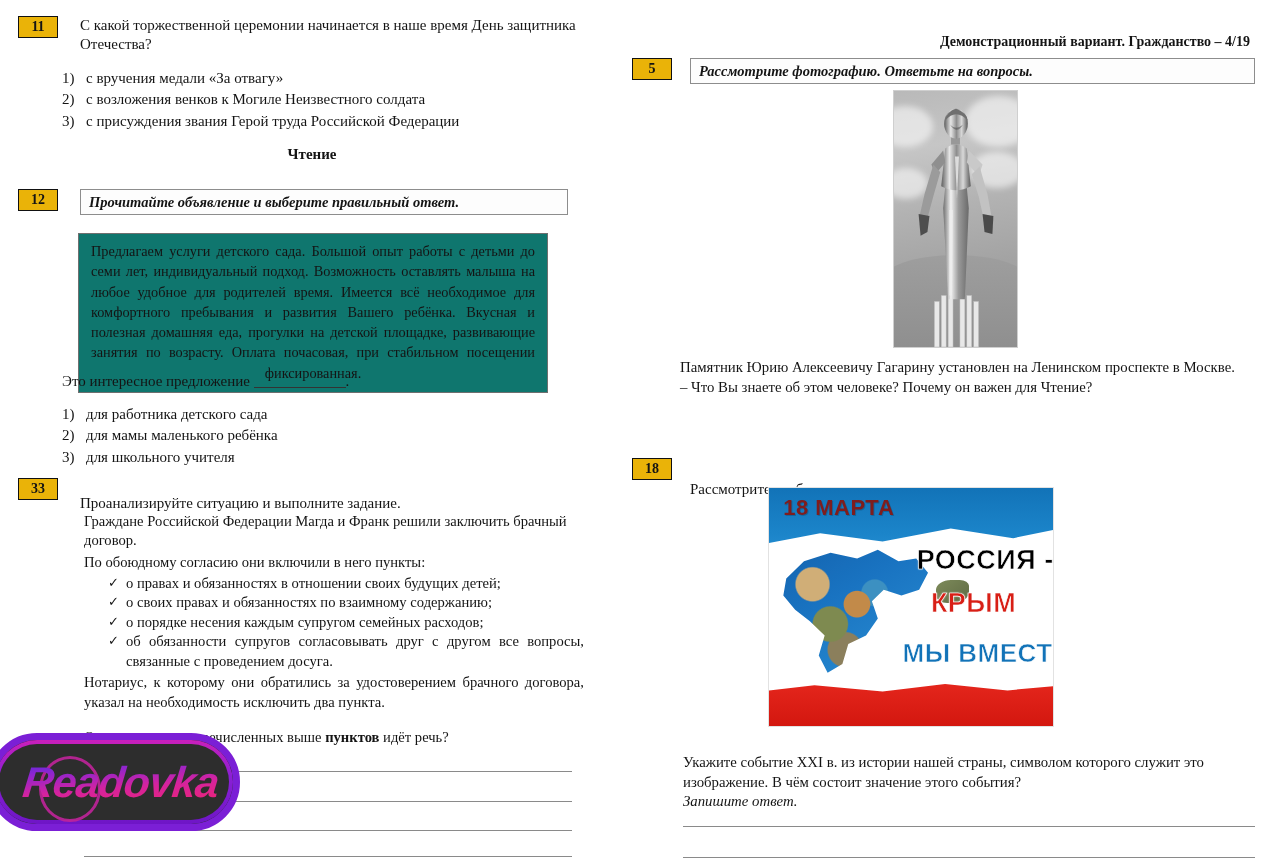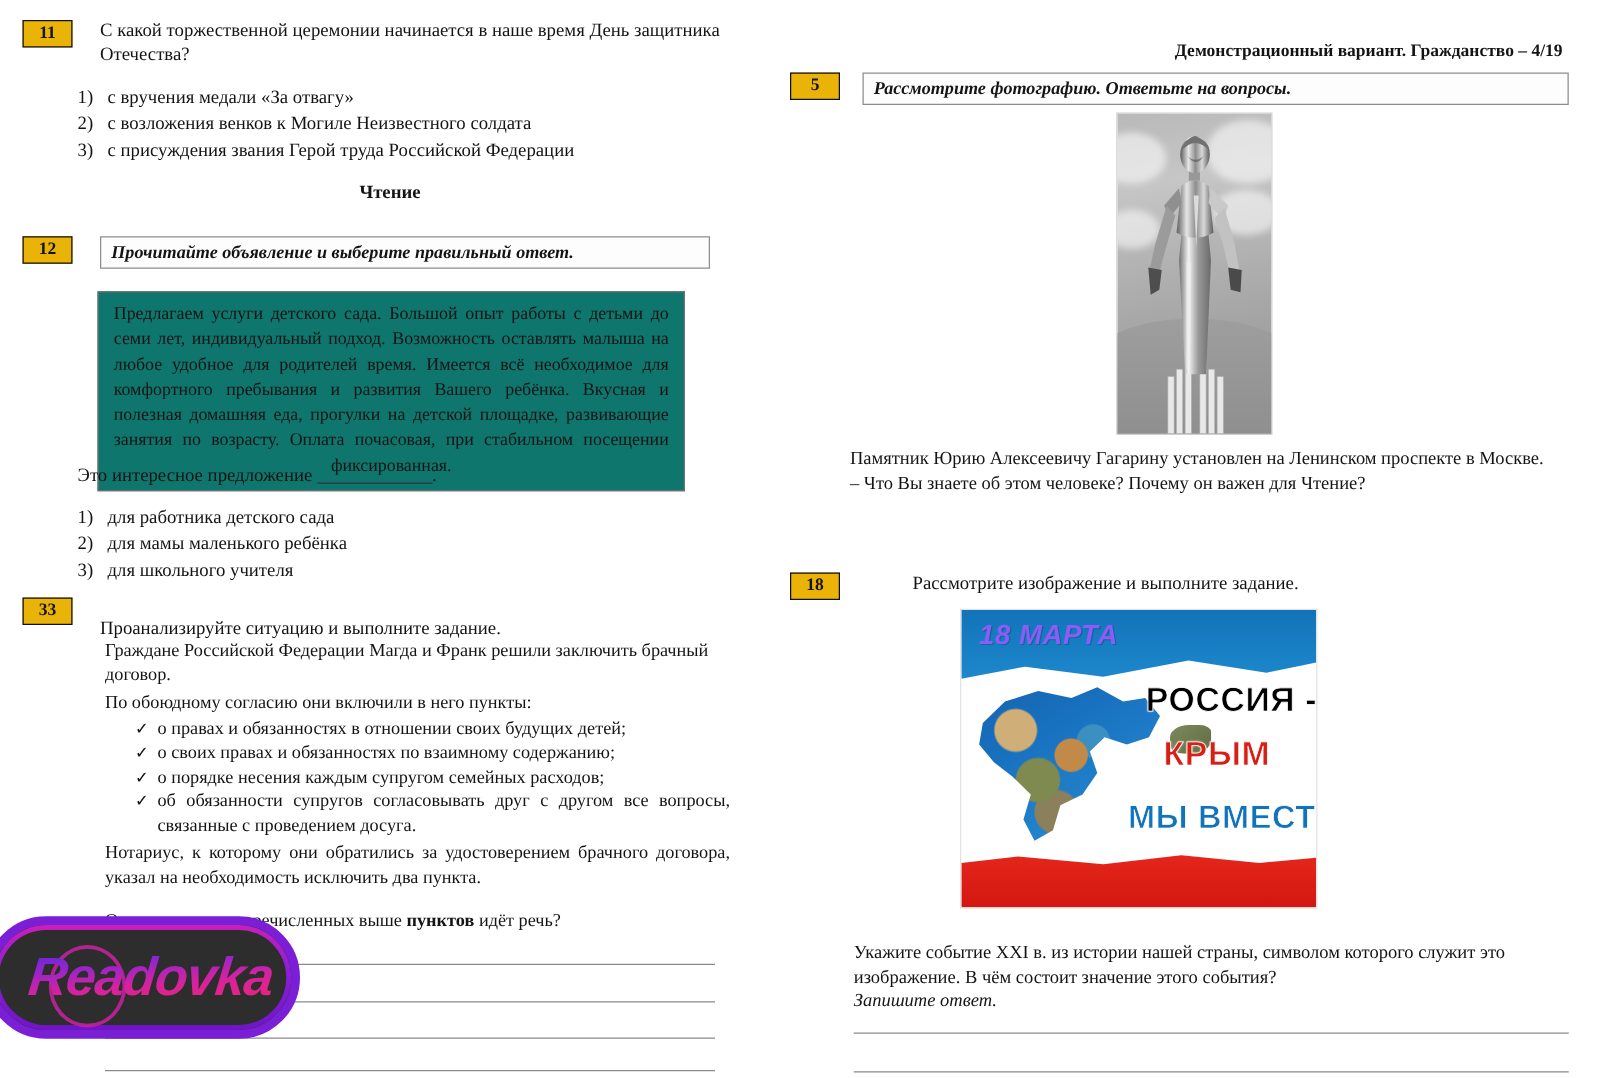--- a/index.html
+++ b/index.html
@@ -151,21 +151,21 @@
     background:linear-gradient(140deg,#7d8a5a,#5f6b44);
     border:2px solid #fff;
     border-radius:46% 30% 50% 36%;
   }
   .poster-txt {
     position:absolute; font-weight:bold; font-family:"Liberation Sans", sans-serif;
     letter-spacing:.5px; white-space:nowrap;
   }
   .poster .t-date {
     left:5%; top:3%;
-    font-size:22px; font-style:italic; color:#8b5cf6;
+    font-size:22px; color:#7f1d1d;
     text-shadow:1px 1px 0 rgba(0,0,0,.18);
   }
   .poster .t-rossiya {
     left:52%; top:24%; font-size:27px; color:#000000;
     -webkit-text-stroke:0.6px #ffffff;
     text-shadow:0 0 2px #fff;
   }
   .poster .t-krym {
     left:57%; top:42%; font-size:27px; color:#d81f16;
     -webkit-text-stroke:0.6px #ffffff;
@@ -378,21 +378,21 @@
         <path d="M62 66 L66 66 L64 108 Z" fill="#f4f4f4" opacity="0.75"></path>
         <path d="M56 120 L60 120 L59 206 L56 206 Z" fill="#f0f0f0" opacity="0.6"></path>
       </svg>
     </div>
 
     <div style="position:absolute; left:60px; top:358px; width:575px; font-size:14.8px; line-height:1.32;">
       <div>Памятник Юрию Алексеевичу Гагарину установлен на Ленинском проспекте в Москве.</div>
       <div>– Что Вы знаете об этом человеке? Почему он важен для Чтение?</div>
     </div>
 
-    <div class="task-row" style="position:absolute; left:12px; top:458px; width:625px;">
+    <div class="task-row" style="position:absolute; left:12px; top:458px; width:625px;flex-direction:column;">
       <div class="num-box">18</div>
       <div class="task-text" style="margin-left:58px;">Рассмотрите изображение и выполните задание.</div>
     </div>
 
     <div class="poster" style="position:absolute; left:148px; top:487px;">
       <div class="band-blue"></div>
       <div class="band-red"></div>
       <div class="crimea-outline"></div>
       <div class="crimea"></div>
       <div class="kerch"></div>

